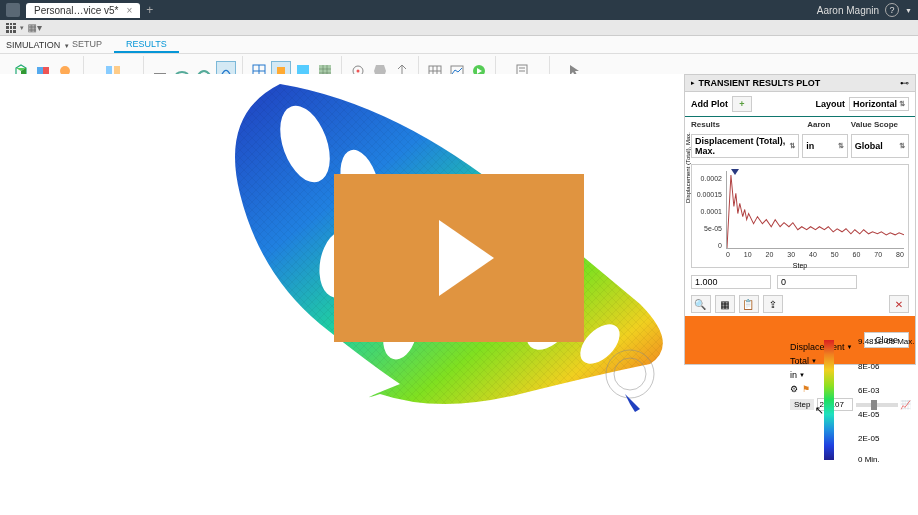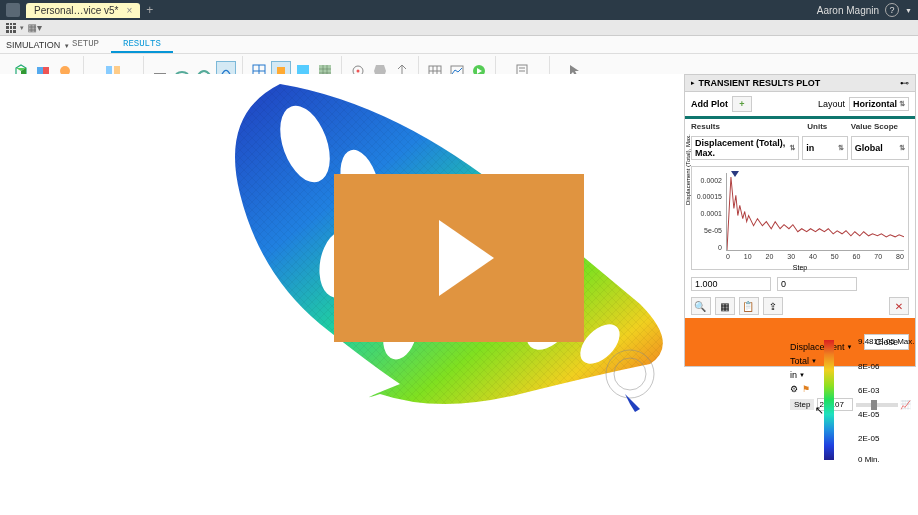--- a/index.html
+++ b/index.html
@@ -1,34 +1,34 @@
 <!DOCTYPE html>
 <html><head>
 <meta charset="utf-8">
 <style>
 * { margin: 0; padding: 0; box-sizing: border-box; font-family: Arial, sans-serif; }
 body { width: 918px; height: 515px; background: #fff; position: relative; overflow: hidden; }
 
 
 .titlebar { height: 20px; background: #2b3a47; display: flex; align-items: center; padding: 0 6px; }
 .app-icon { width: 14px; height: 14px; background: #5a6875; border-radius: 2px; margin-right: 6px; }
-.tab { background: #fef9c3; padding: 2px 8px; font-size: 10px; color: #333; display: flex; align-items: flex-end; border-radius: 3px 3px 0 0; }
+.tab { background: #ffffff; padding: 2px 8px; font-size: 10px; color: #333; display: flex; align-items: flex-end; border-radius: 3px 3px 0 0; }
 .tab-close { margin-left: 8px; color: #888; cursor: pointer; }
 .tab-add { color: #aaa; margin-left: 6px; font-size: 12px; cursor: pointer; }
 .user-info { margin-left: auto; color: #ddd; font-size: 10px; display: flex; align-items: center; gap: 6px; }
 .help-icon { width: 14px; height: 14px; border: 1px solid #aaa; border-radius: 50%; text-align: center; line-height: 12px; font-size: 9px; }
 
 
 .secbar { height: 16px; background: #e8e8e8; border-bottom: 1px solid #ccc; display: flex; align-items: center; padding: 0 6px; gap: 4px; }
 .grid-icon { width: 10px; height: 10px; display: grid; grid-template-columns: 1fr 1fr 1fr; gap: 1px; }
 .grid-icon span { background: #555; }
 
 
 .ribbon-tabs { height: 18px; background: #fafafa; border-bottom: 1px solid #ddd; display: flex; padding-left: 60px; }
-.rtab { padding: 3px 12px; font-size: 9px; color: #666; cursor: pointer; font-family: Liberation Mono, monospace; }
+.rtab { padding: 3px 12px; font-size: 9px; color: #666; cursor: pointer; }
 .rtab.active { border-bottom: 2px solid #0696d7; color: #0696d7; }
 .sim-label { position: absolute; left: 6px; top: 40px; font-size: 9px; color: #333; }
 
 
 .ribbon { height: 44px; background: #fafafa; border-bottom: 1px solid #ccc; display: flex; align-items: stretch; padding: 2px 4px; }
 .rgroup { display: flex; flex-direction: column; align-items: center; padding: 0 6px; border-right: 1px solid #e0e0e0; }
 .rgroup.noborder { border-right: none; }
 .rgroup-icons { display: flex; gap: 2px; align-items: center; flex: 1; }
 .rgroup-label { font-size: 8px; color: #555; white-space: nowrap; }
 .ricon { width: 20px; height: 20px; display: flex; align-items: center; justify-content: center; cursor: pointer; border: 1px solid transparent; }
@@ -42,21 +42,21 @@
 
 
 .play { position: absolute; left: 334px; top: 174px; width: 250px; height: 168px; background: #e09440; display: flex; align-items: center; justify-content: center; cursor: pointer; }
 .play-tri { width: 0; height: 0; border-left: 55px solid #fff; border-top: 38px solid transparent; border-bottom: 38px solid transparent; margin-left: 14px; }
 
 
 .panel { position: absolute; right: 2px; top: 74px; width: 232px; background: #fff; border: 1px solid #ccc; font-size: 9px; }
 .panel-hdr { background: #e8e8e8; padding: 3px 6px; display: flex; align-items: center; border-bottom: 1px solid #ccc; }
 .panel-hdr .t { flex: 1; font-weight: bold; }
 .panel-row { display: flex; align-items: center; padding: 4px 6px; gap: 4px; }
-.panel-row.border { border-bottom: 3px solid #0f766e; }
+.panel-row.border { border-bottom: 1px solid #0f766e; }
 .btn-plus { width: 20px; height: 16px; background: #f5f5f5; border: 1px solid #ccc; display: flex; align-items: center; justify-content: center; color: #5a9e3e; font-weight: bold; cursor: pointer; }
 .lbl { font-size: 9px; }
 .sel { border: 1px solid #ccc; background: #fff; padding: 1px 3px; font-size: 9px; flex: 1; display: flex; align-items: center; justify-content: space-between; cursor: pointer; font-weight: bold; }
 .sel .arr { font-size: 7px; color: #666; }
 
 .subhdr { display: flex; padding: 3px 6px; font-size: 8px; font-weight: bold; color: #333; }
 .subhdr > div:nth-child(1) { flex: 1.6; }
 .subhdr > div:nth-child(2) { flex: 0.6; }
 .subhdr > div:nth-child(3) { flex: 0.8; }
 
@@ -336,29 +336,29 @@
 <div class="panel">
   <div class="panel-hdr">
     <span style="font-size:7px;margin-right:4px">▸</span>
     <span class="t">TRANSIENT RESULTS PLOT</span>
     <span style="font-size:9px">⊷</span>
   </div>
   <div class="panel-row border">
     <span class="lbl" style="font-weight:bold">Add Plot</span>
     <div class="btn-plus">+</div>
     <span style="flex:1"></span>
-    <span class="lbl" style="font-weight:normal">Layout</span>
+    <span class="lbl" style="font-weight:bold">Layout</span>
     <div class="sel" style="flex:0 0 60px">
         <span>Horizontal</span>
         <span class="arr">⇅</span>
       </div>
   </div>
   <div class="subhdr">
     <div>Results</div>
-    <div>Units</div>
+    <div>Aaron</div>
     <div>Value Scope</div>
   </div>
   <div class="selrow">
     <div class="sel">
         <span>Displacement (Total), Max.</span>
         <span class="arr">⇅</span>
       </div>
     <div class="sel">
         <span>in</span>
         <span class="arr">⇅</span>

